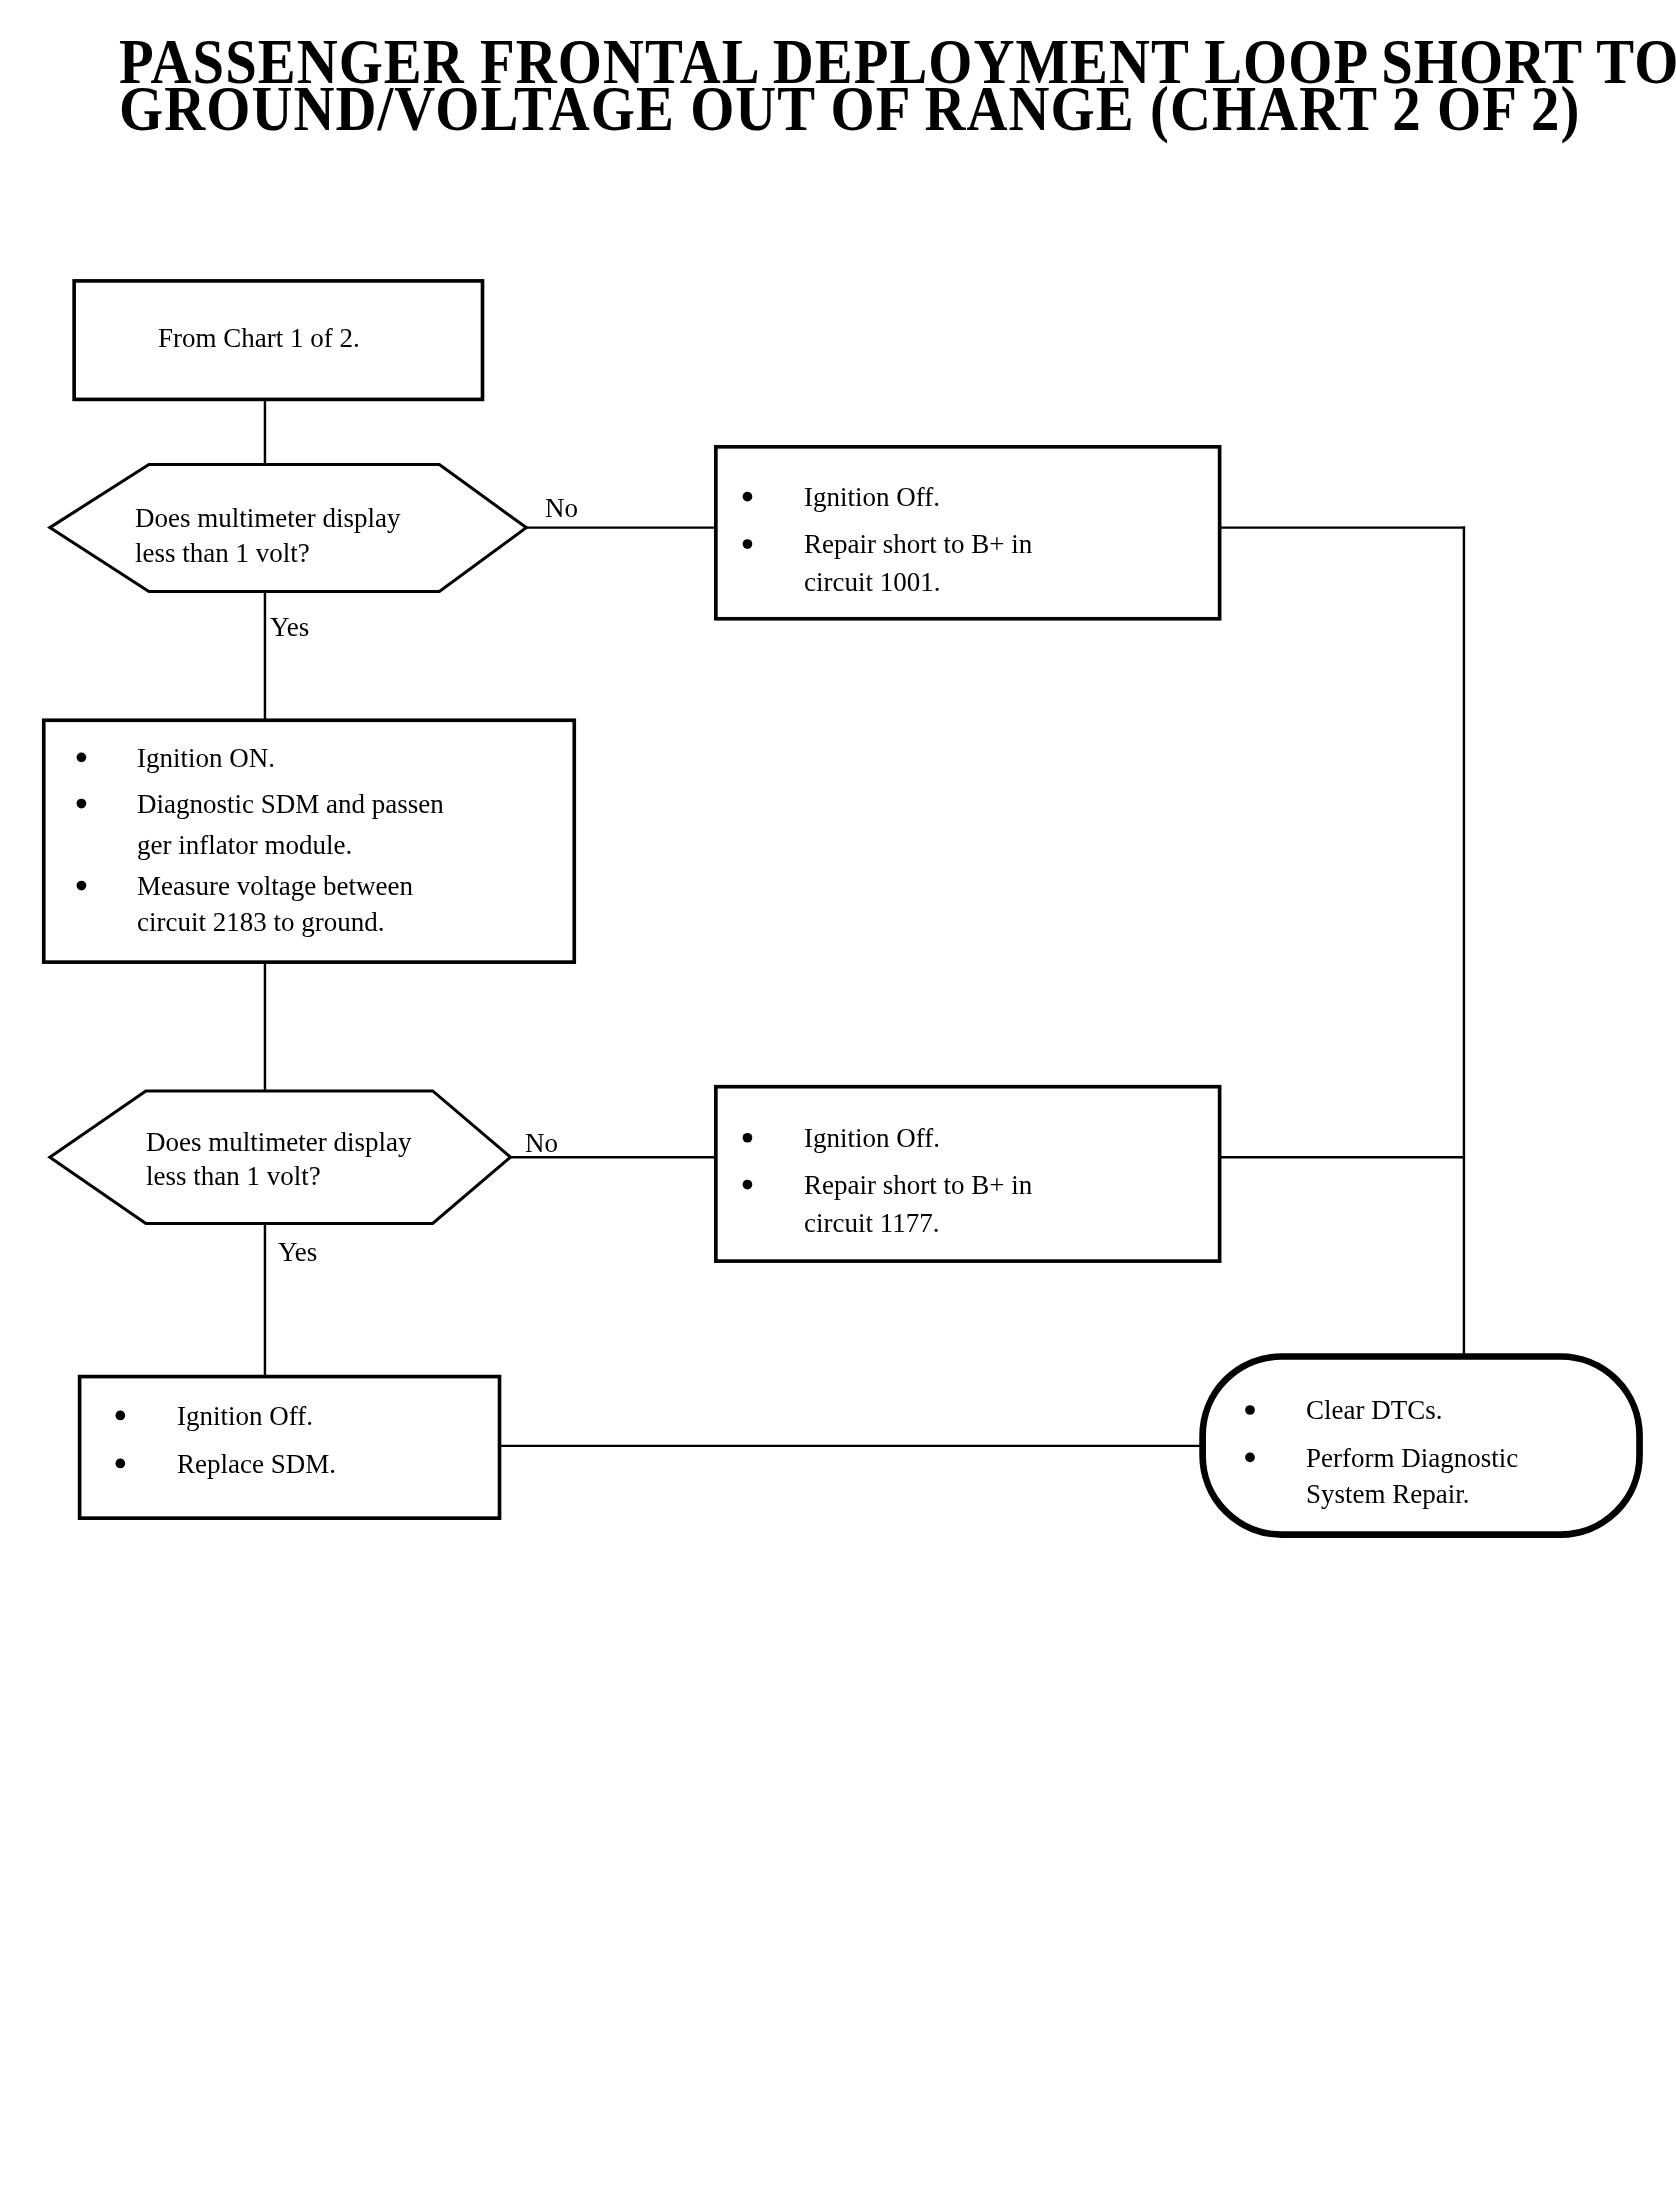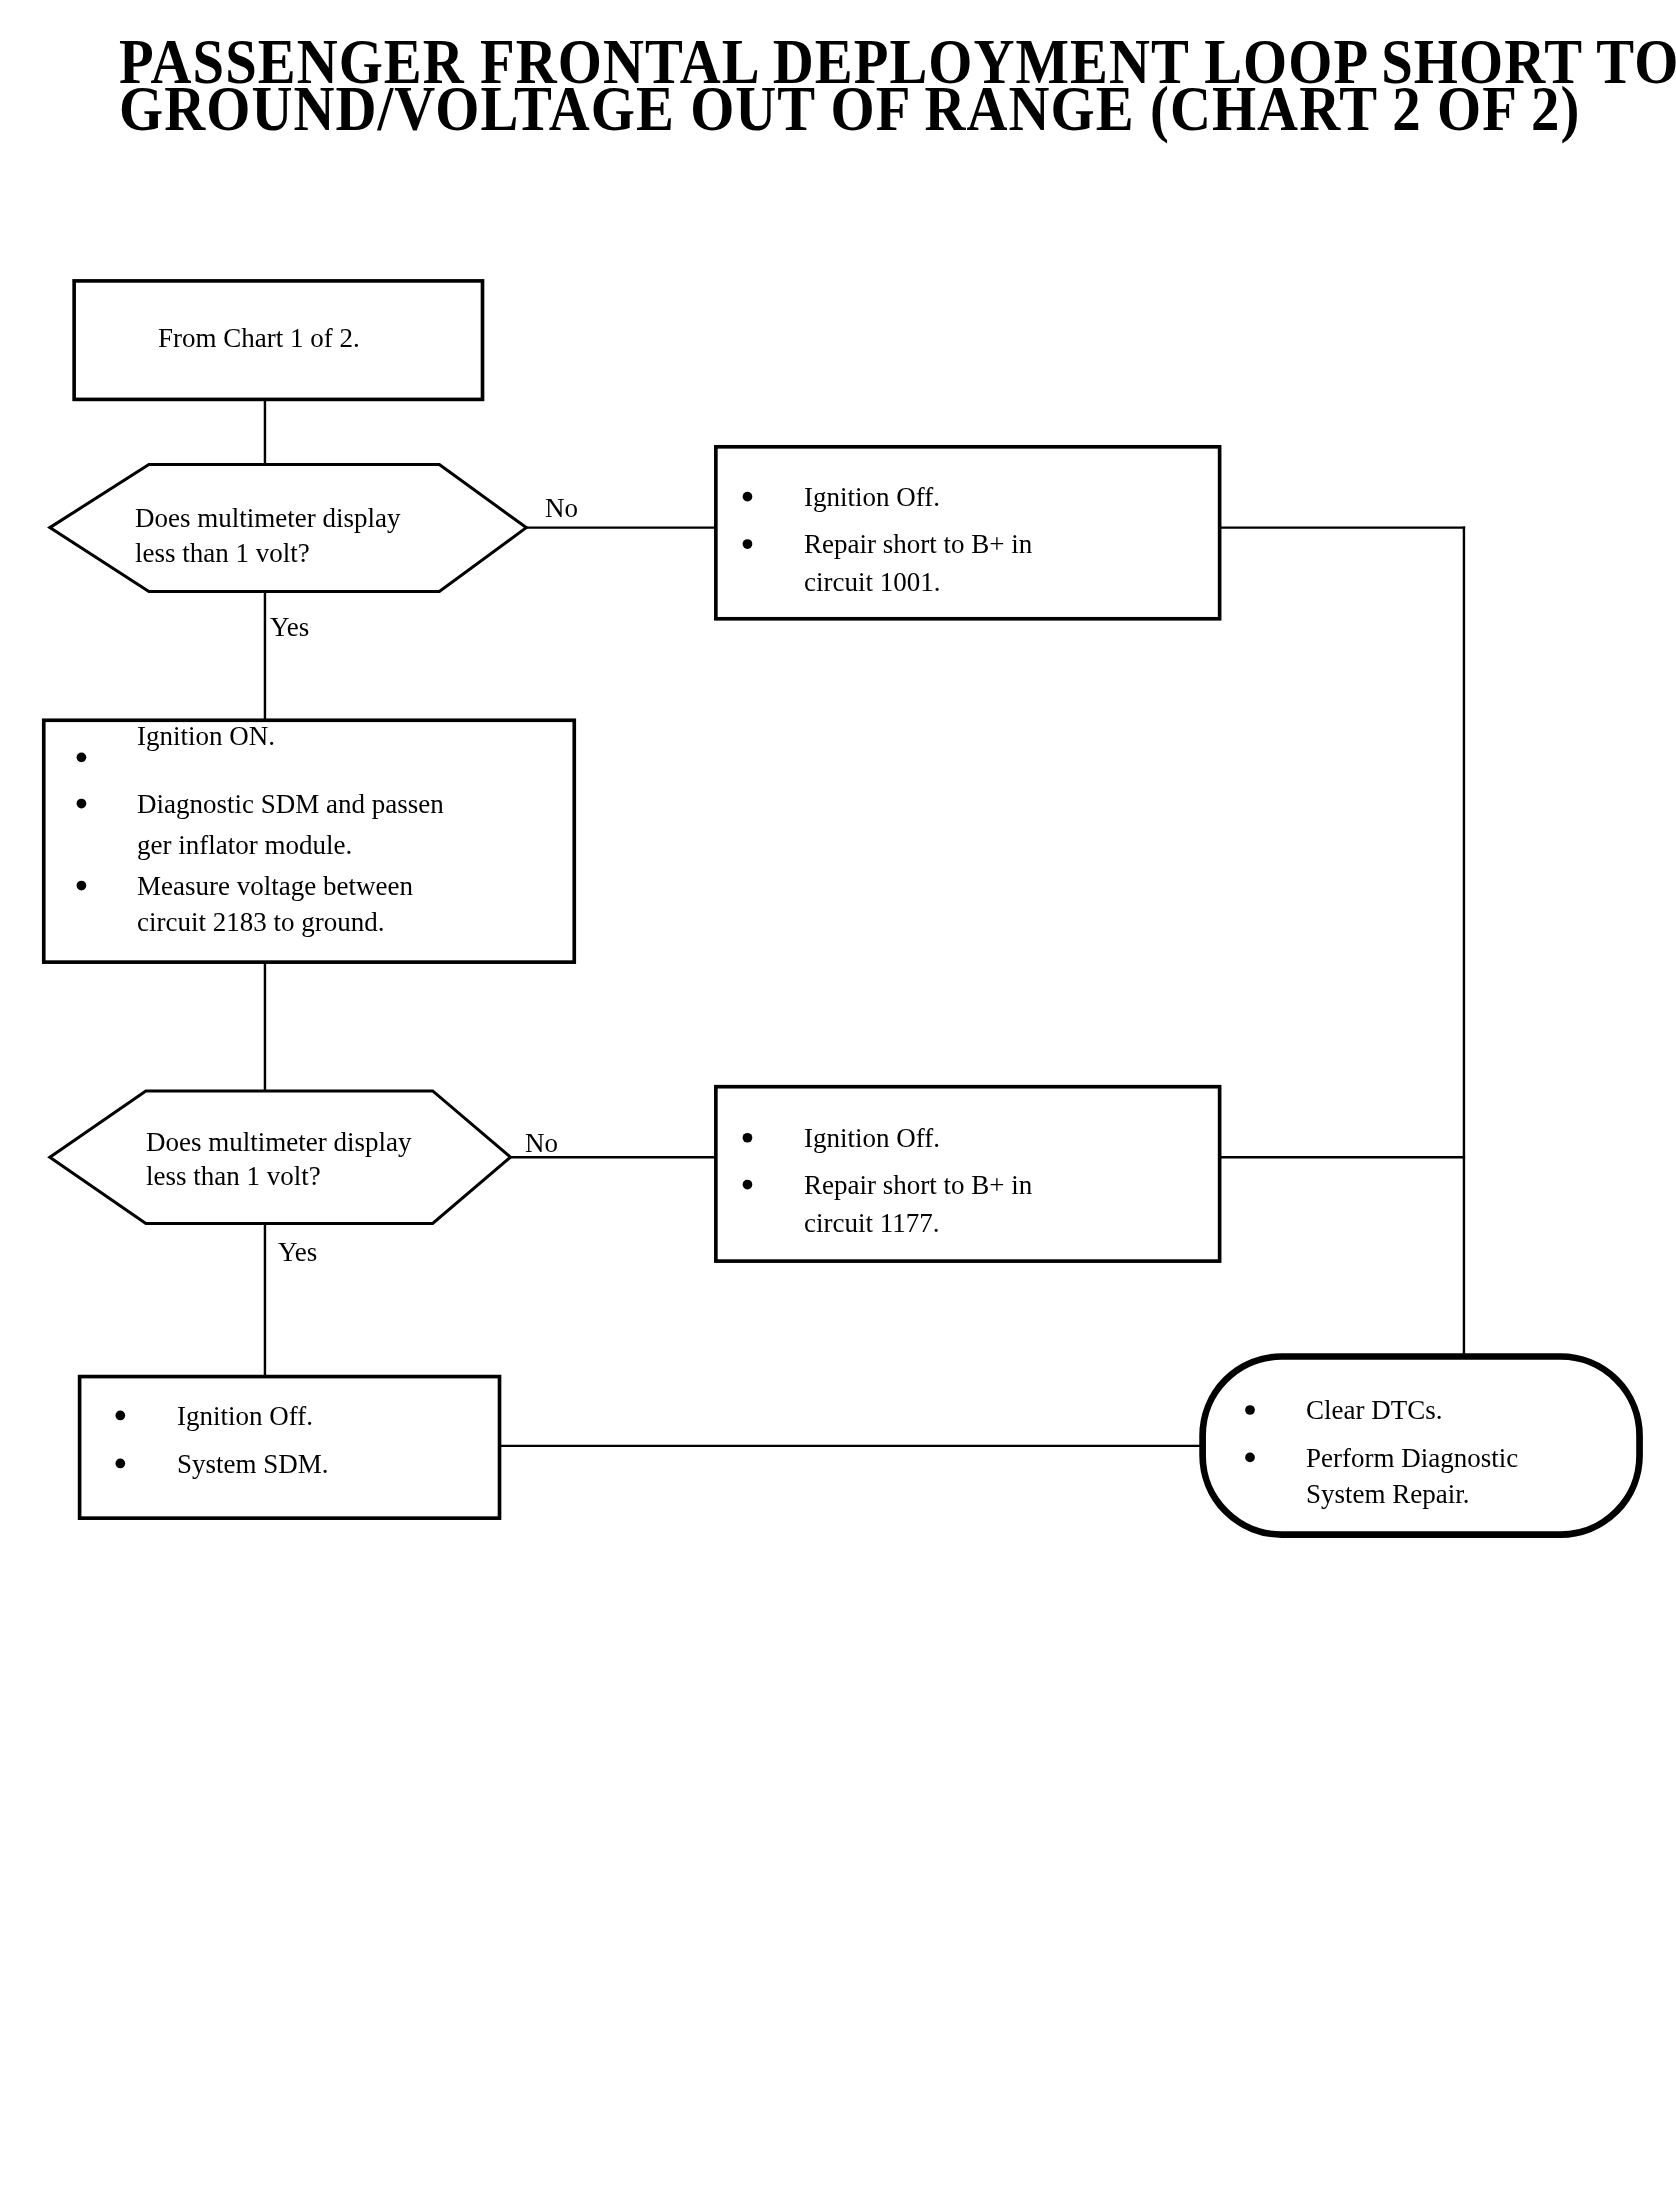--- a/index.html
+++ b/index.html
@@ -61,36 +61,36 @@
 
   <div class="t" style="left:135px;top:502px">Does multimeter display</div>
   <div class="t" style="left:135px;top:537px">less than 1 volt?</div>
   <div class="t" style="left:545px;top:492px">No</div>
   <div class="t" style="left:270px;top:611px">Yes</div>
 
   <div class="t" style="left:804px;top:481px">Ignition Off.</div>
   <div class="t" style="left:804px;top:528px">Repair short to B+ in</div>
   <div class="t" style="left:804px;top:566px">circuit 1001.</div>
 
-  <div class="t" style="left:137px;top:720px">Ignition ON.</div>
+  <div class="t" style="left:137px;top:742px">Ignition ON.</div>
   <div class="t" style="left:137px;top:788px">Diagnostic SDM and passen</div>
   <div class="t" style="left:137px;top:829px">ger inflator module.</div>
   <div class="t" style="left:137px;top:870px">Measure voltage between</div>
   <div class="t" style="left:137px;top:906px">circuit 2183 to ground.</div>
 
   <div class="t" style="left:146px;top:1126px">Does multimeter display</div>
   <div class="t" style="left:146px;top:1160px">less than 1 volt?</div>
   <div class="t" style="left:525px;top:1127px">No</div>
   <div class="t" style="left:278px;top:1236px">Yes</div>
 
   <div class="t" style="left:804px;top:1122px">Ignition Off.</div>
   <div class="t" style="left:804px;top:1169px">Repair short to B+ in</div>
   <div class="t" style="left:804px;top:1207px">circuit 1177.</div>
 
   <div class="t" style="left:177px;top:1400px">Ignition Off.</div>
-  <div class="t" style="left:177px;top:1448px">System SDM.</div>
+  <div class="t" style="left:177px;top:1448px">Replace SDM.</div>
 
   <div class="t" style="left:1306px;top:1394px">Clear DTCs.</div>
   <div class="t" style="left:1306px;top:1442px">Perform Diagnostic</div>
   <div class="t" style="left:1306px;top:1478px">System Repair.</div>
 
 </div>
 
 
 </body></html>

